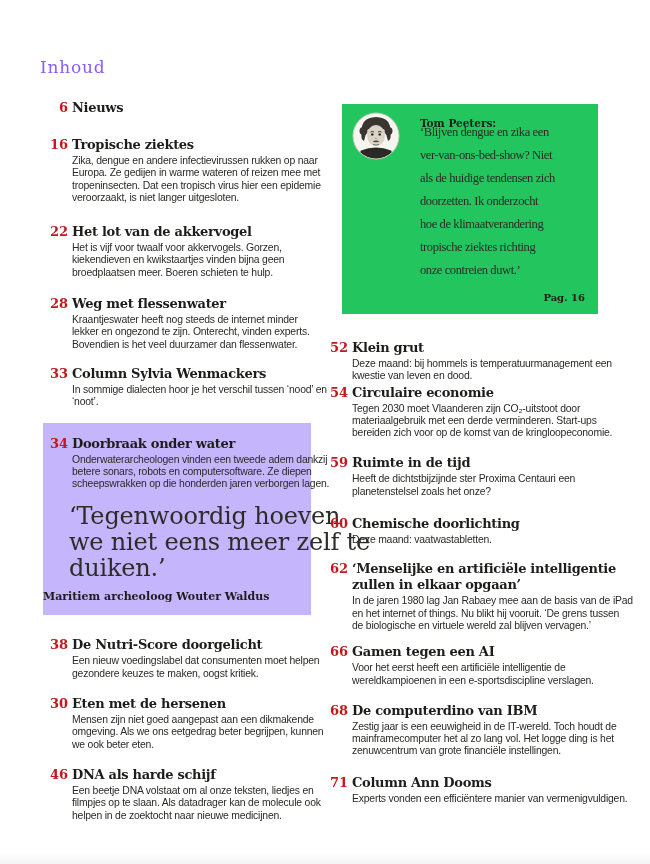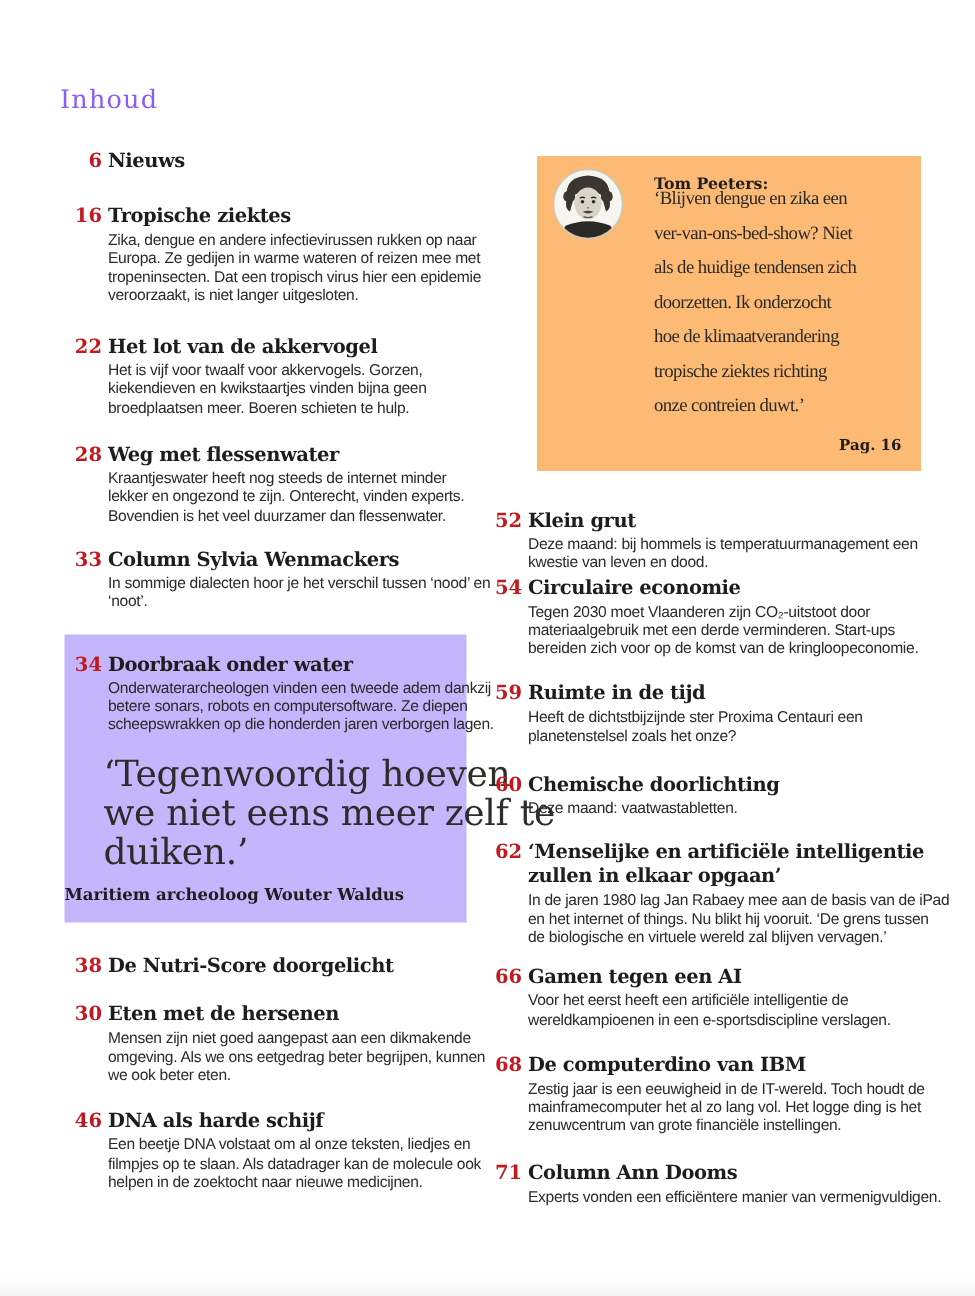--- a/index.html
+++ b/index.html
@@ -50,21 +50,21 @@
   .big-quote{
     font-family:"DejaVu Serif", serif; font-size:24px; line-height:26px;
     letter-spacing:-0.2px; color:#2c2c29; margin:13px 0 0 26px; white-space:pre;
   }
   .attribution{
     font-family:"DejaVu Serif", serif; font-weight:700; font-size:11px;
     color:#1d1d1b; text-align:left; margin-top:9px; padding-right:2px;
   }
 
   .quote-box{
-    position:relative; background:#fdba74; margin-left:28px; width:256px;
+    position:relative; background:#22c55e; margin-left:12px; width:256px;
     height:210px; margin-bottom:26px;
   }
   .avatar{ position:absolute; left:10px; top:8px; width:48px; height:48px; }
   .author-name{
     position:absolute; left:78px; top:13px;
     font-family:"DejaVu Serif", serif; font-weight:700; font-size:10.5px;
     color:#1d1d1b;
   }
   .author-quote{
     position:absolute; left:78px; top:17px; width:182px;
@@ -133,20 +133,22 @@
       </div>
       <div class="big-quote">‘Tegenwoordig hoeven
 we niet eens meer zelf te
 duiken.’</div>
       <div class="attribution">Maritiem archeoloog Wouter Waldus</div>
     </div>
 
     <div class="entry" style="margin-bottom:16px">
       <div class="num">38</div>
       <div class="etitle">De Nutri-Score doorgelicht</div>
+      <div class="edesc">Een nieuw voedingslabel dat consumenten moet helpen
+gezondere keuzes te maken, oogst kritiek.</div>
     </div>
 
     <div class="entry" style="margin-bottom:16px">
       <div class="num">30</div>
       <div class="etitle">Eten met de hersenen</div>
       <div class="edesc">Mensen zijn niet goed aangepast aan een dikmakende
 omgeving. Als we ons eetgedrag beter begrijpen, kunnen
 we ook beter eten.</div>
     </div>
 

